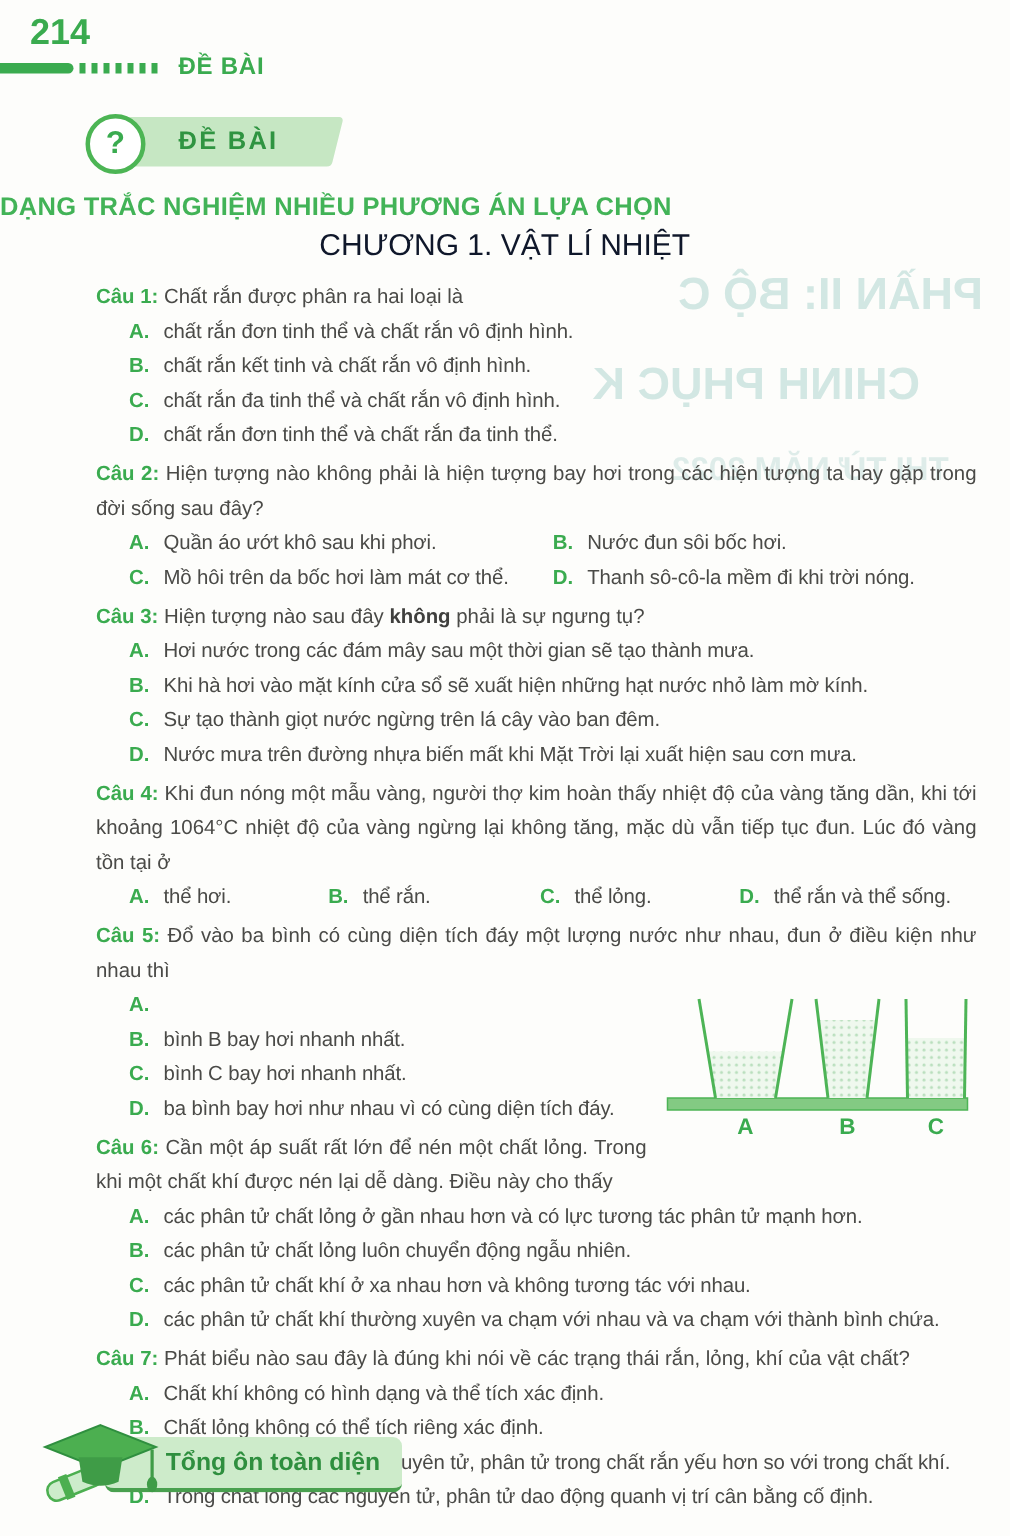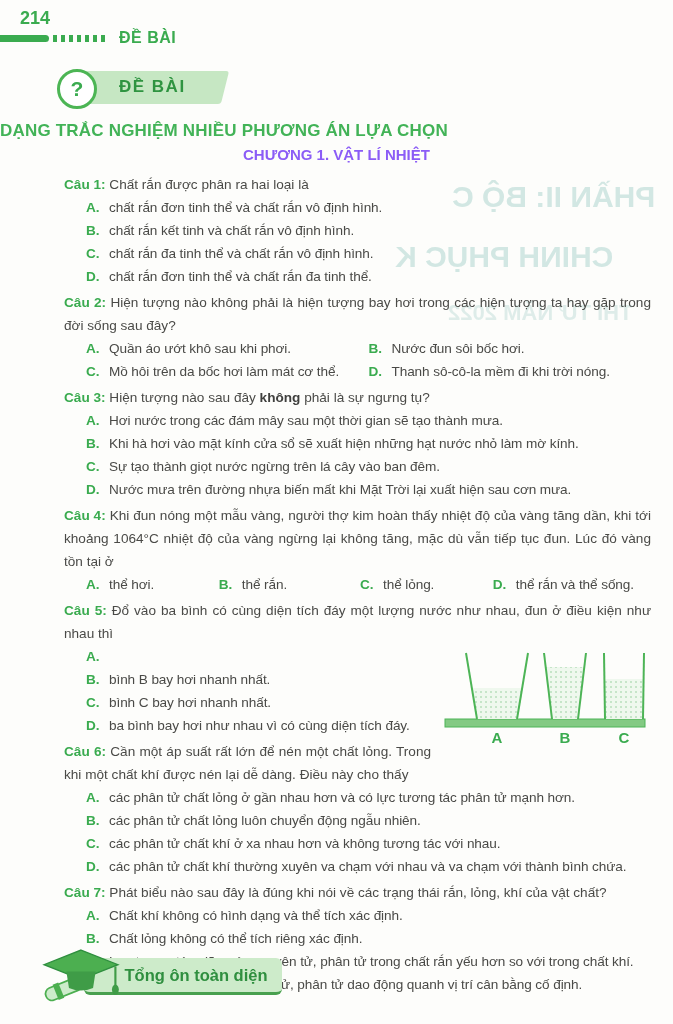--- a/index.html
+++ b/index.html
@@ -8,56 +8,56 @@
     background:#fdfdfb;color:#4a4a47;
     font-family:"Liberation Sans", sans-serif;
   }
   
   .ghost{
     position:absolute;z-index:0;white-space:nowrap;
     transform:scaleX(-1);font-weight:bold;color:#8fc4bd;opacity:.38;
   }
   #content{position:relative;z-index:1}
 
-  .pagenum{color:#3aab4f;font-weight:bold;font-size:18px;padding:8px 0 0 20px}
+  .pagenum{color:#3aab4f;font-weight:bold;font-size:24px;padding:8px 0 0 20px}
   .runhead{display:flex;align-items:center;margin-top:4px;height:10px}
   .bar-solid{width:49px;height:7px;background:#3aab4f;border-radius:0 4px 4px 0}
   .bar-dash{width:4px;height:7px;background:#3aab4f;margin-left:4px}
   .runhead-label{margin-left:14px;color:#3aab4f;font-weight:bold;font-size:16px;letter-spacing:.5px}
 
   .badge{position:relative;margin:26px 0 0 57px;height:38px}
   .badge-bg{position:absolute;left:16px;top:2px;width:152px;height:33px;background:#c6e7c3;
     transform:skewX(-14deg);border-radius:3px}
   .badge-label{position:absolute;left:62px;top:8px;color:#2f9441;font-weight:bold;font-size:17px;letter-spacing:1.5px}
   .badge-circle{position:absolute;left:0;top:0;width:34px;height:34px;background:#fff;
     border:3px solid #4cb554;border-radius:50%;color:#3aab4f;font-weight:bold;font-size:21px;
     text-align:center;line-height:33px}
 
   .title{text-align:left;color:#42b357;font-weight:bold;font-size:17px;margin-top:14px;letter-spacing:.2px}
-  .subtitle{text-align:center;color:#8b5cf6;font-weight:bold;font-size:15px;margin-top:5px}
+  .subtitle{text-align:center;color:#0f172a;font-weight:normal;font-size:20px;margin-top:5px}
 
   #questions{margin:10px 22px 0 64px;font-size:13.6px;line-height:23px}
   .question{margin-bottom:3px}
   .q-text{margin:0;text-align:justify}
   .q-label{color:#3aab4f;font-weight:bold}
   .b{font-weight:bold;color:#3f3f3d}
   .opts{padding-left:22px}
   .opt{display:flex;white-space:nowrap}
   .opt-letter{color:#3aab4f;font-weight:bold;flex:0 0 23px}
   .opt-text{letter-spacing:-.1px}
   .opts.two-col{display:grid;grid-template-columns:50% 50%}
   .opts.row{display:flex}
   .opts.row .opt:nth-child(1){flex:0 0 23.5%}
   .opts.row .opt:nth-child(2){flex:0 0 25%}
   .opts.row .opt:nth-child(3){flex:0 0 23.5%}
   .opts.row .opt:nth-child(4){flex:1}
   .fig{float:right;width:212px;height:104px;margin:0 0 2px 8px}
   .fig svg{width:100%;height:100%}
 
-  .footer{position:absolute;left:84px;top:958px;z-index:2}
+  .footer{position:absolute;left:70px;top:958px;z-index:2}
   .footer-pill{position:relative;width:198px;height:34px;background:#cdebca;border-radius:6px;
     border-bottom:3px solid #49a04f;display:flex;align-items:center;justify-content:center}
   .footer-label{color:#2f8f3f;font-weight:bold;font-size:16.5px;padding-left:26px;white-space:nowrap}
   .footer-icon{position:absolute;left:-46px;top:-14px;width:86px;height:62px}
 </style>
 </head>
 <body>
 
 <div class="ghost" style="top:180px;right:18px;font-size:30px">PHẦN II: BỘ C</div>
 <div class="ghost" style="top:240px;right:60px;font-size:30px">CHINH PHỤC K</div>

